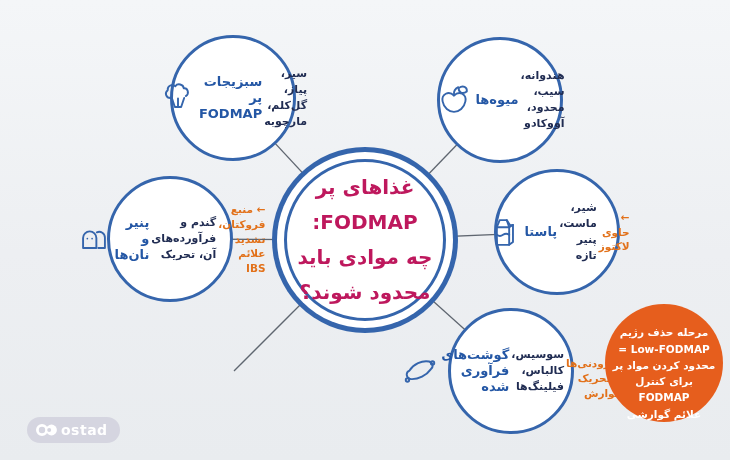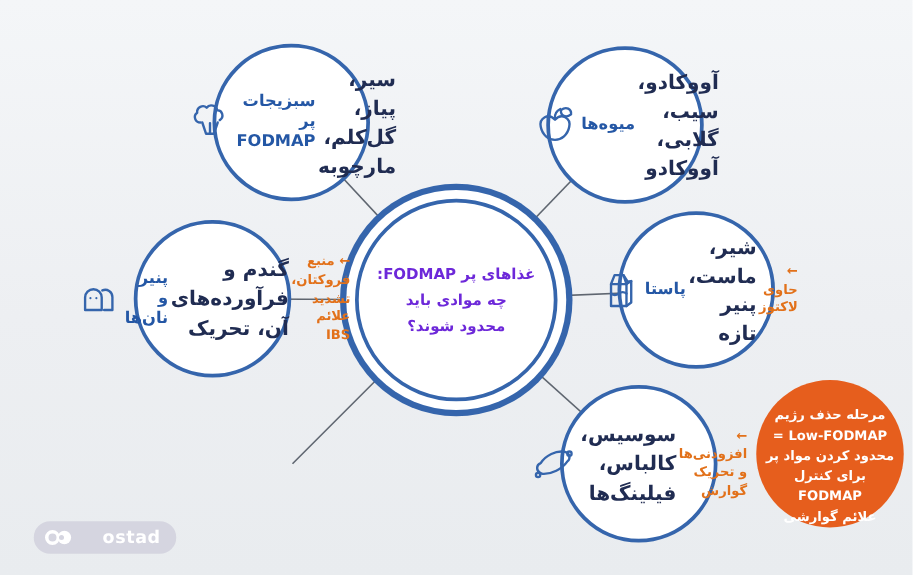--- a/index.html
+++ b/index.html
@@ -25,45 +25,45 @@
   }
   .node-vegetables{left:170px;top:35px;}
   .node-fruits{left:437px;top:37px;}
   .node-dairy{left:494px;top:169px;}
   .node-meats{left:448px;top:308px;}
   .node-legumes{left:171px;top:308px;}
   .node-grains{left:107px;top:176px;}
   .node-icon{width:38px;height:38px;flex:0 0 auto;margin-bottom:1px;}
   .node-icon svg{width:100%;height:100%;stroke:var(--blue);fill:none;stroke-width:2;stroke-linecap:round;stroke-linejoin:round;}
   .node-title{width:150px;font-size:13px;font-weight:bold;color:var(--title);line-height:1.25;}
-  .node-sub{width:150px;font-size:16px;font-weight:bold;color:var(--navy);line-height:1.45;}
+  .node-sub{width:150px;font-size:11px;font-weight:bold;color:var(--navy);line-height:1.45;}
   .node-note{width:150px;font-size:10.5px;font-weight:bold;color:var(--orange);line-height:1.4;white-space:pre-line;}
   .center-circle{
     position:absolute;z-index:1;left:284px;top:159px;width:156px;height:156px;
     background:#fff;border:3px solid var(--blue);border-radius:50%;
     box-shadow:0 0 0 7px #fff,0 0 0 12px var(--blue);
     display:flex;align-items:center;justify-content:center;text-align:center;
   }
   .center-text{
-    width:170px;font-size:12px;font-weight:bold;color:#6d28d9;
+    width:170px;font-size:20px;font-weight:bold;color:#be185d;
     line-height:1.75;white-space:pre-line;
   }
   .callout{
     position:absolute;z-index:1;left:605px;top:304px;width:118px;height:118px;
     background:var(--callout);border-radius:50%;
     display:flex;align-items:flex-end;justify-content:center;text-align:center;
   }
   .callout-text{
     width:112px;font-size:10.5px;font-weight:bold;color:#fff;
     line-height:1.55;white-space:pre-line;
   }
   .logo{
     position:absolute;z-index:1;left:27px;top:417px;height:26px;padding:0 12px 0 8px;
     background:#d5d5e0;border-radius:14px;
-    display:flex;align-items:center;gap:21px;justify-content:space-between;
+    display:flex;align-items:center;gap:0;justify-content:space-between;
   }
   .logo-mark{width:26px;height:16px;display:block;}
   .logo-text{color:#fff;font-size:14px;font-weight:bold;letter-spacing:.5px;line-height:1;}
 </style>
 </head>
 <body>
 
 <div class="canvas">
 
   <svg class="connectors" width="730" height="460">
@@ -97,21 +97,21 @@
 
   <div class="node node-fruits">
     <span class="node-icon">
       <svg viewBox="0 0 40 40">
         <path d="M20 15.5 c-5.5 -6 -13.5 -1.5 -12 6 c1.3 6.8 6.5 11 12 11 c5.5 0 10.7 -4.2 12 -11 c1.5 -7.5 -6.5 -12 -12 -6 Z"></path>
         <path d="M20 14.5 c-0.5 -4 1.5 -6.5 4.5 -8"></path>
         <path d="M25 7.5 c4.5 -3.5 9 -1 8.5 3.5 c-4.5 3.5 -9 1 -8.5 -3.5 Z"></path>
       </svg>
     </span>
     <div class="node-title" dir="rtl">میوه‌ها</div>
-    <div class="node-sub" dir="rtl">آووکادو، سیب، گلابی، آووکادو</div>
+    <div class="node-sub" dir="rtl">هندوانه، سیب، محدود، آووکادو</div>
   </div>
 
   <div class="node node-dairy">
     <span class="node-icon">
       <svg viewBox="0 0 40 40">
         <path d="M13.5 15 V33.5 H26.5 V15 Z"></path>
         <path d="M13.5 15 L16.5 7.5 H24 L26.5 15"></path>
         <path d="M26.5 15 L30.5 12.5 V30.5 L26.5 33.5"></path>
         <path d="M24 7.5 L27.5 13 L30.5 12.5"></path>
         <path d="M13.5 23 q3.2 2.4 6.5 0 t6.5 0"></path>
@@ -123,20 +123,21 @@
   </div>
 
   <div class="node node-meats">
     <span class="node-icon">
       <svg viewBox="0 0 40 40">
         <path d="M9 28 C5 26 5 21 9 19.5 C13 13 22 8.5 29.5 10 C33.5 11 34.5 15.5 31.5 18 C27 24.5 18 29 10.5 28.5 Z"></path>
         <circle cx="6.8" cy="29.5" r="1.8"></circle>
         <circle cx="33.2" cy="11.5" r="1.8"></circle>
       </svg>
     </span>
+    <div class="node-title" dir="rtl">گوشت‌های فرآوری شده</div>
     <div class="node-sub" dir="rtl">سوسیس، کالباس، فیلینگ‌ها</div>
     <div class="node-note" dir="rtl">← افزودنی‌ها و تحریک گوارش</div>
   </div>
 
 
   <div class="node node-grains">
     <span class="node-icon">
       <svg viewBox="0 0 40 40">
         <path d="M23 13 a6 6 0 0 1 8.5 5.5 V29.5 H24.5"></path>
         <path d="M8.5 19 a7 7 0 0 1 14 0 V29.5 H8.5 Z"></path>

